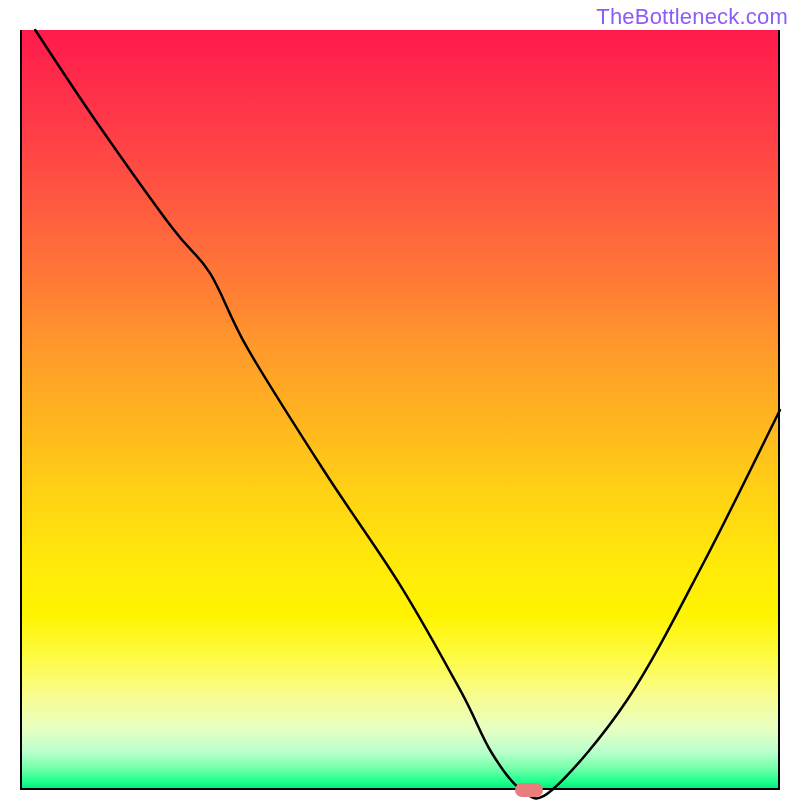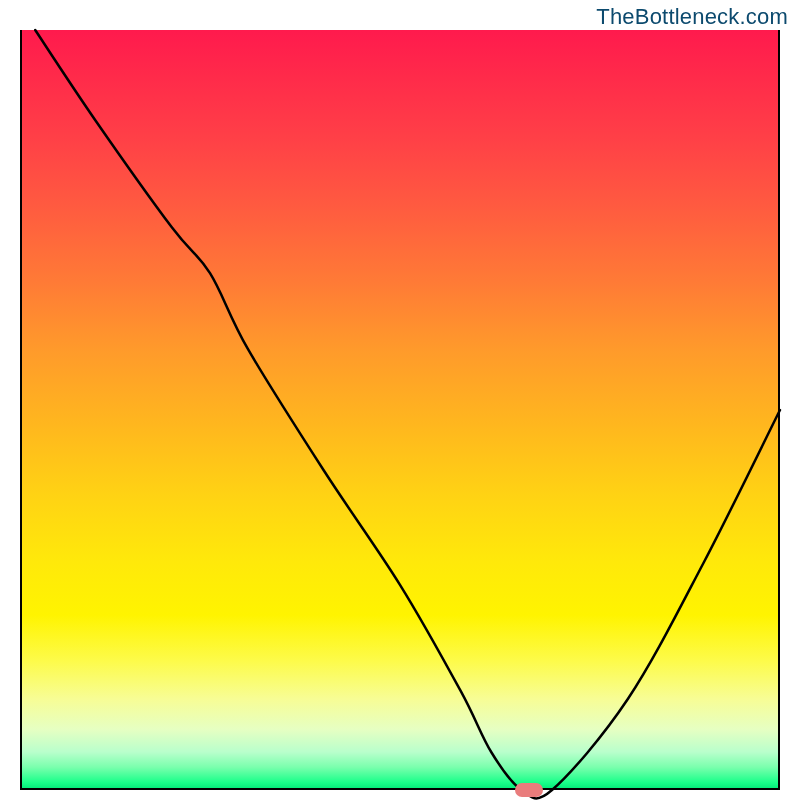--- a/index.html
+++ b/index.html
@@ -63,21 +63,21 @@
     width: 28px;
     height: 14px;
     border-radius: 7px;
     background: #e97c7c;
     transform: translate(-50%, -50%);
   }
   .watermark {
     position: absolute;
     top: 4px;
     right: 12px;
-    color: #0c4a6e;
+    color: #8b5cf6;
     font-size: 22px;
     font-weight: 500;
     letter-spacing: 0.2px;
   }
 </style>
 </head>
 <body>
 
 <div class="chart-wrap">
 

